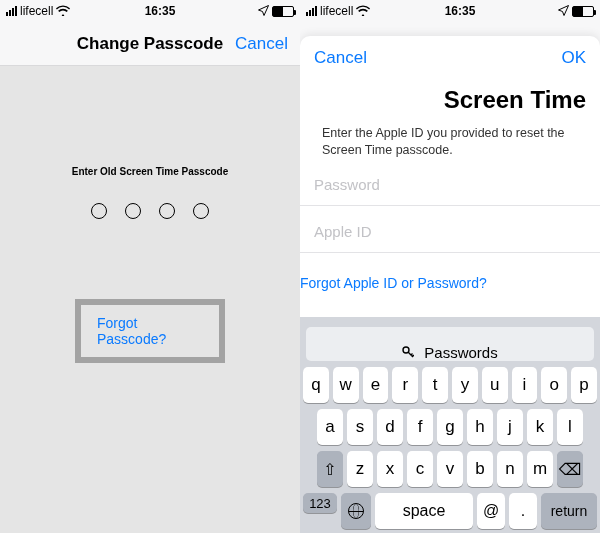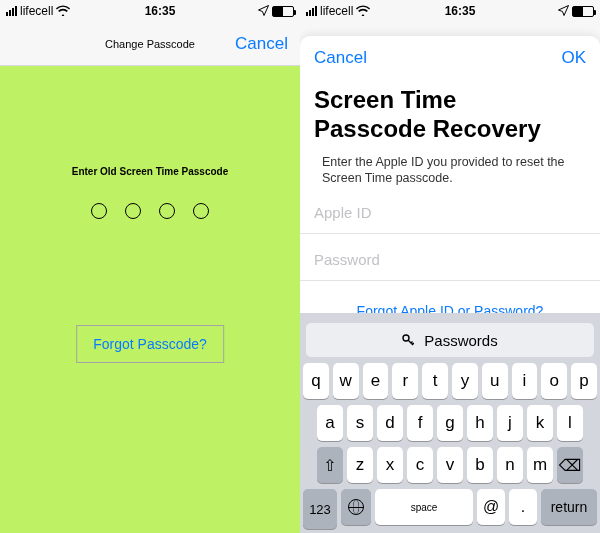--- a/index.html
+++ b/index.html
@@ -1,64 +1,64 @@
 <!DOCTYPE html>
 <html><head>
 <meta charset="utf-8">
 <style>
   * { box-sizing: border-box; margin: 0; padding: 0; font-family: -apple-system, "Helvetica Neue", Arial, sans-serif; }
   body { width: 600px; height: 533px; display: flex; background: #fff; overflow: hidden; }
-  .screen { width: 300px; height: 533px; position: relative; background: #bef264; overflow: hidden; }
+  .screen { width: 300px; height: 533px; position: relative; background: #e5e5e5; overflow: hidden; }
   
   .status { height: 22px; display: flex; align-items: center; justify-content: space-between; padding: 0 6px; font-size: 12px; background: #f7f7f8; position: relative; z-index: 2; }
   .sleft, .sright { display: flex; align-items: center; gap: 3px; }
   .sig { display: flex; align-items: flex-end; gap: 1px; }
   .sig span { width: 2px; background: #000; display: inline-block; }
   .sig span:nth-child(1){height:4px}.sig span:nth-child(2){height:6px}.sig span:nth-child(3){height:8px}.sig span:nth-child(4){height:10px}
   .wifi-ic { display: inline-block; line-height: 1; font-size: 13px; }
   .time { font-weight: 600; position: absolute; left: 50%; transform: translateX(-50%); margin-left: 10px; }
   .loc { font-size: 11px; }
   .batt { width: 22px; height: 11px; border: 1px solid #000; border-radius: 2px; position: relative; }
   .batt::after { content: ""; position: absolute; right: -3px; top: 3px; width: 2px; height: 5px; background: #000; border-radius: 0 1px 1px 0; }
   .batt i { display: block; width: 50%; height: 100%; background: #000; }
   
   .nav { height: 44px; background: #f7f7f8; display: flex; align-items: center; justify-content: center; position: relative; border-bottom: 1px solid #d9d9db; z-index: 2; }
-  .nav-title { font-size: 11px; font-weight: 400; color: #000; }
+  .nav-title { font-size: 17px; font-weight: 700; color: #000; }
   .nav-right { position: absolute; right: 12px; font-size: 17px; color: #0a7aff; }
   
   .prompt { margin-top: 100px; text-align: center; font-size: 10px; font-weight: 600; color: #000; }
   .dots { display: flex; justify-content: center; gap: 18px; margin-top: 26px; }
   .dot { width: 16px; height: 16px; border: 1.5px solid #000; border-radius: 50%; }
   .forgot-wrap { position: absolute; left: 50%; bottom: 170px; transform: translateX(-50%); }
   .forgot { display: inline-block; font-size: 14px; color: #0a7aff; padding: 10px 16px; }
-  .highlight { border: 1px solid #a3a3a3; }
+  .highlight { border: 6px solid #a3a3a3; }
   
   .sheet { position: absolute; left: 0; right: 0; top: 36px; bottom: 0; background: #fff; border-radius: 10px 10px 0 0; box-shadow: 0 -2px 8px rgba(0,0,0,.08); z-index: 3; display: flex; flex-direction: column; }
   .sheet-hdr { display: flex; justify-content: space-between; padding: 12px 14px 6px; font-size: 17px; color: #0a7aff; }
-  .sheet-title { text-align: left; margin-top: 12px; padding: 0 14px; }
+  .sheet-title { text-align: right; margin-top: 12px; padding: 0 14px; }
   .sheet-title h1 { font-size: 24px; font-weight: 700; line-height: 1.2; color: #000; }
   .sheet-sub { font-size: 12.5px; color: #333; margin-top: 10px; padding: 0 22px; text-align: left; line-height: 1.35; }
   .field { border-bottom: 1px solid #e3e3e6; padding: 11px 14px; margin-top: 6px; }
   .field:first-of-type { margin-top: 14px; border-top: 1px solid #e3e3e6; }
   .field input { border: none; background: transparent; width: 100%; font-size: 15px; color: #000; outline: none; }
   .field input::placeholder { color: #c2c2c6; }
-  .forgot2 { text-align: center; margin-top: 22px; font-size: 14px; color: #0a7aff; }
+  .forgot2 { text-align: left; margin-top: 22px; font-size: 14px; color: #0a7aff; }
   
   .kbd { position: absolute; left: 0; right: 0; bottom: 0; background: #d3d6dc; padding: 6px 3px 4px; z-index: 4; }
-  .acc { background: #eceef1; border-radius: 5px; margin: 4px 3px 6px; height: 34px; display: flex; align-items: center; justify-content: center; gap: 10px; font-size: 15px; color: #000; }
+  .acc { background: #eceef1; border-radius: 5px; margin: 4px 3px 6px; height: 34px; display: flex; align-items: flex-end; justify-content: center; gap: 10px; font-size: 15px; color: #000; }
   .row { display: flex; gap: 4px; justify-content: center; margin-bottom: 6px; }
   .key { flex: 1; max-width: 26px; height: 36px; background: #fff; border-radius: 5px; box-shadow: 0 1px 0 rgba(0,0,0,.3); display: flex; align-items: center; justify-content: center; font-size: 17px; color: #000; }
   .row2 { padding: 0 14px; }
   .key.fn { background: #adb3bd; max-width: 34px; flex: 1.3; }
   .row3 { padding: 0; }
   .row3 .key { max-width: 26px; }
   .brow { display: flex; gap: 4px; }
-  .brow .key123 { flex: 0 0 34px; height: 40px; background: #adb3bd; border-radius: 5px; box-shadow: 0 1px 0 rgba(0,0,0,.3); display: flex; align-items: center; justify-content: center; font-size: 13px; }
+  .brow .key123 { flex: 0 0 34px; height: 20px; background: #adb3bd; border-radius: 5px; box-shadow: 0 1px 0 rgba(0,0,0,.3); display: flex; align-items: center; justify-content: center; font-size: 13px; }
   .brow .emoji { flex: 0 0 30px; height: 36px; background: #adb3bd; border-radius: 5px; box-shadow: 0 1px 0 rgba(0,0,0,.3); display: flex; align-items: center; justify-content: center; }
-  .brow .space { flex: 1; height: 36px; background: #fff; border-radius: 5px; box-shadow: 0 1px 0 rgba(0,0,0,.3); display: flex; align-items: center; justify-content: center; font-size: 10px; }
+  .brow .space { flex: 1; height: 36px; background: #fff; border-radius: 5px; box-shadow: 0 1px 0 rgba(0,0,0,.3); display: flex; align-items: center; justify-content: center; font-size: 16px; }
   .brow .at { flex: 0 0 28px; height: 36px; background: #fff; border-radius: 5px; box-shadow: 0 1px 0 rgba(0,0,0,.3); display: flex; align-items: center; justify-content: center; font-size: 16px; }
   .brow .ret { flex: 0 0 56px; height: 36px; background: #adb3bd; border-radius: 5px; box-shadow: 0 1px 0 rgba(0,0,0,.3); display: flex; align-items: center; justify-content: center; font-size: 14px; }
   .shiftglyph { font-size: 16px; }
   .delglyph { font-size: 16px; }
   .globe { width: 16px; height: 16px; border: 1.3px solid #000; border-radius: 50%; position: relative; }
   .globe::before { content: ""; position: absolute; inset: 0; border-left: 1px solid #000; border-right: 1px solid #000; border-radius: 50%; transform: scaleX(.45); }
   .globe::after { content: ""; position: absolute; left: 0; right: 0; top: 50%; height: 1px; background: #000; }
   .keyic { width: 12px; }
 </style>
 </head>
@@ -140,28 +140,28 @@
     <span class="nav-title">Change Passcode</span>
     <span class="nav-right">Cancel</span>
   </div>
 
   <div class="sheet">
     <div class="sheet-hdr">
       <span>Cancel</span>
       <span>OK</span>
     </div>
     <div class="sheet-title">
-      <h1><span>Screen Time</span><br><span>Passcode Recovery</span></h1>
+      <h1><span>Screen Time</span><br></h1>
     </div>
     <div class="sheet-sub">Enter the Apple ID you provided to reset the Screen Time passcode.</div>
     <div class="field">
+      <input type="password" placeholder="Password" style="">
+    </div>
+    <div class="field">
       <input type="text" placeholder="Apple ID" style="">
-    </div>
-    <div class="field">
-      <input type="password" placeholder="Password" style="">
     </div>
     <div class="forgot2">Forgot Apple ID or Password?</div>
   </div>
 
   <div class="kbd">
     <div class="acc">
       <span>
         <svg class="keyic" viewBox="0 0 12 12">
             <circle cx="4" cy="4" r="3" fill="none" stroke="#000" stroke-width="1.4"></circle>
             <path d="M6 6l5 5M9 9l1.5-1.5M10.5 10.5L12 9" stroke="#000" stroke-width="1.4" fill="none"></path>

